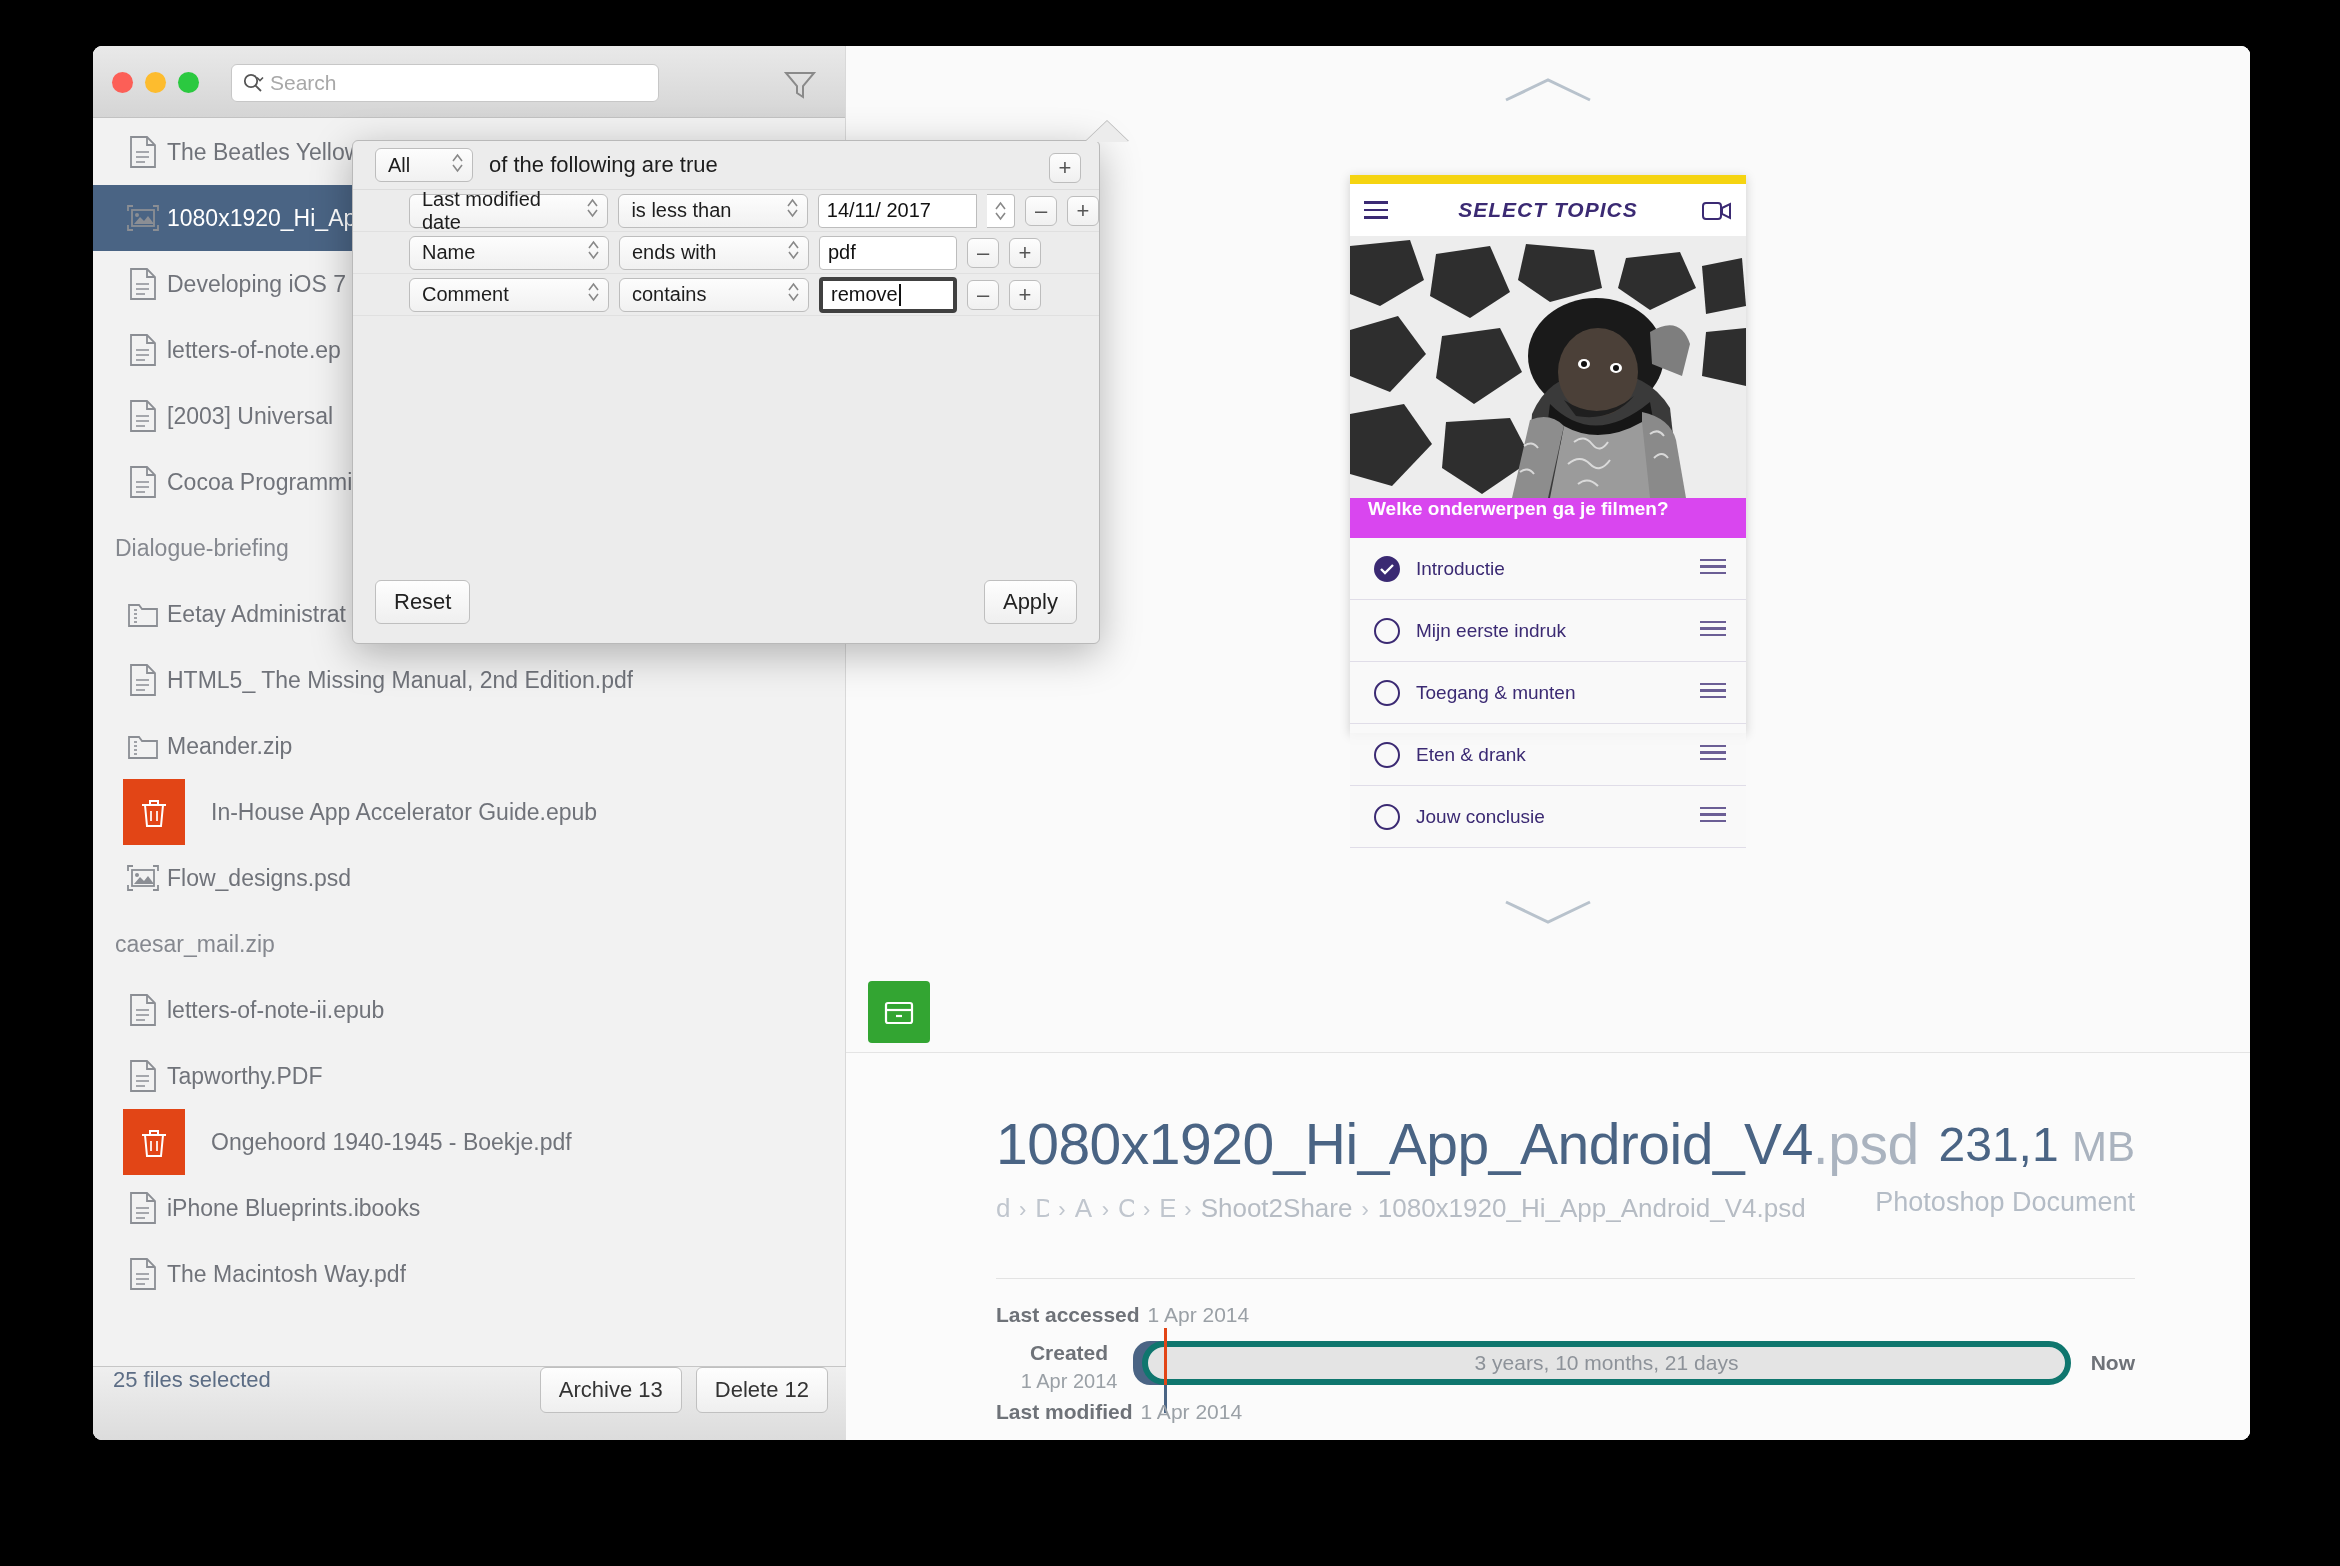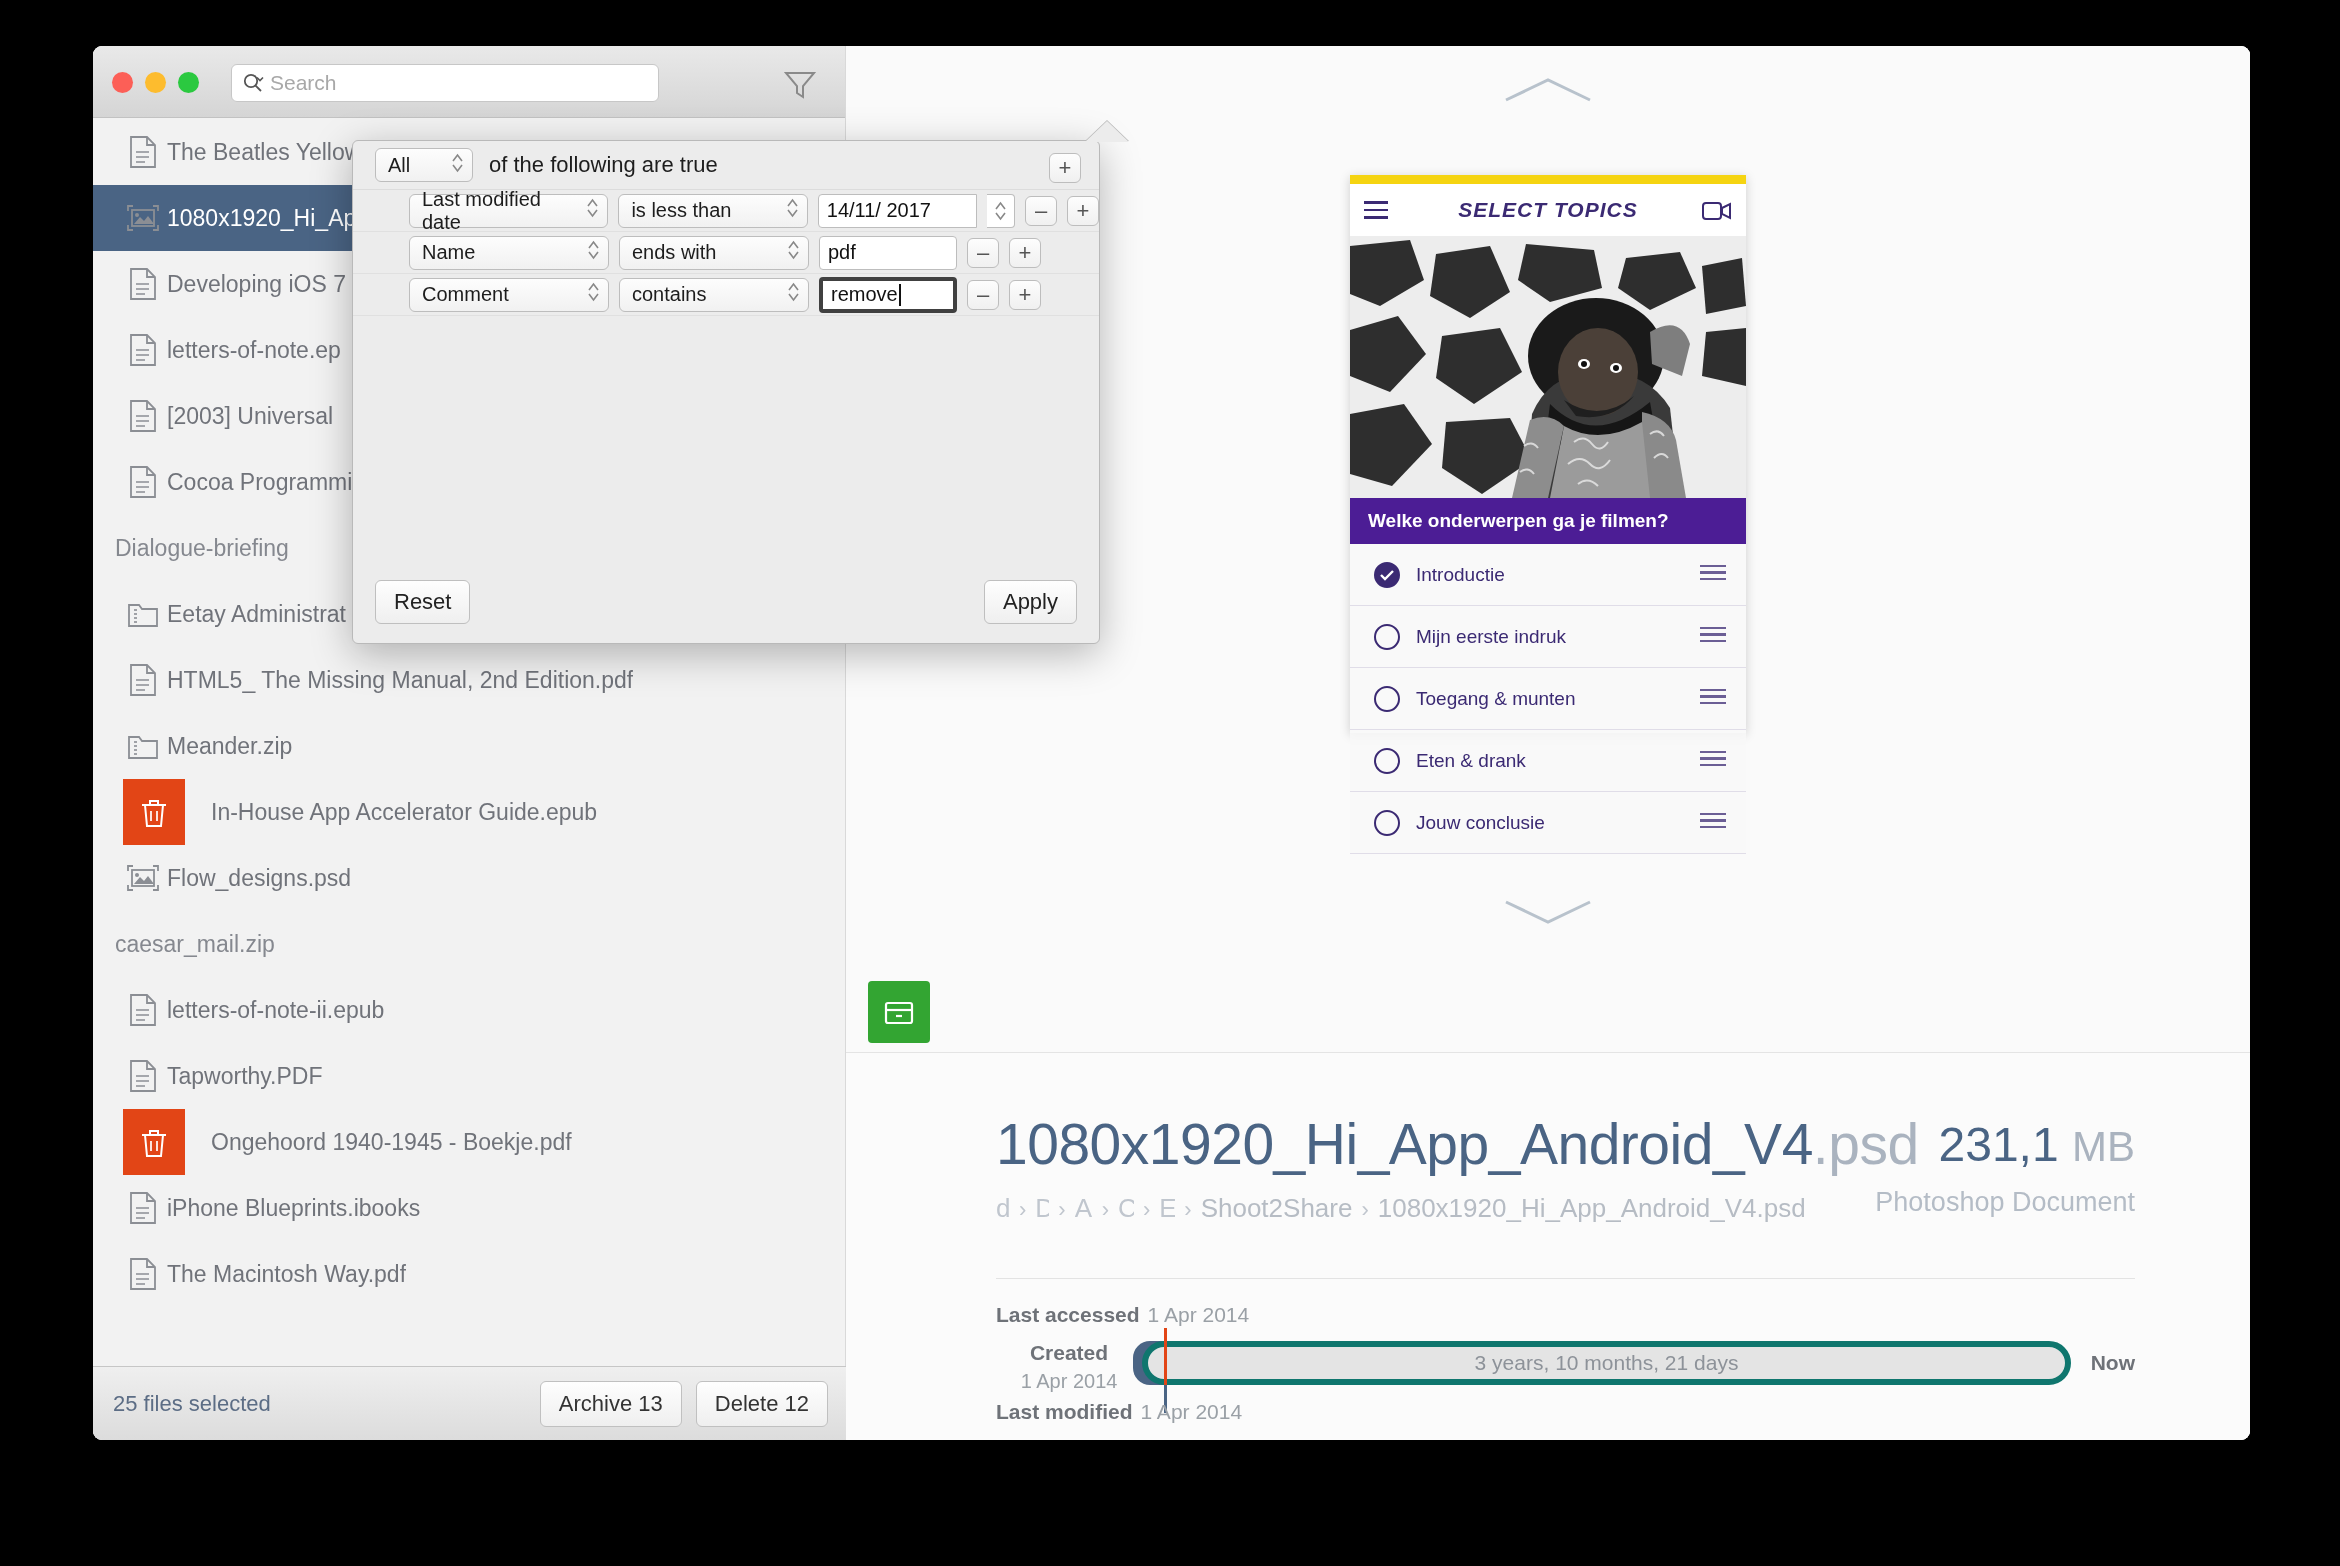--- a/index.html
+++ b/index.html
@@ -43,21 +43,21 @@
   .row.selected .nm { color:#fff; }
   .row.header .nm { color:#85888f; margin-left:22px; }
   .row.trash { }
   .trashbadge { position:absolute; left:30px; top:0; width:62px; height:66px;
      background:#e24516; display:flex; align-items:center; justify-content:center; }
   .row.trash .nm { margin-left:118px; }
 
   
   .footer { position:absolute; left:0; bottom:0; width:753px; height:74px;
     background:linear-gradient(#efefef,#dcdcdc); border-top:1px solid #c6c6c6;
-    display:flex; align-items:center; }
+    display:flex; align-items:flex-start; }
   .footer .sel { margin-left:20px; font-size:22px; color:#5c6d85; }
   .footer .btns { margin-left:auto; margin-right:18px; display:flex; gap:14px; }
   .macbtn { background:linear-gradient(#fefefe,#efefef); border:1px solid #c0c0c0;
     border-radius:6px; height:46px; padding:0 18px; font-size:22px; color:#333;
     display:flex; align-items:center; font-family:"Liberation Sans", sans-serif; }
 
   
   .right-pane { position:absolute; left:753px; top:0; right:0; bottom:0; background:#fafafa; }
   .preview-area { position:absolute; left:0; top:0; right:0; height:1006px; background:#fafafa; }
 
@@ -70,21 +70,21 @@
   .phone-nav { height:52px; background:#fff; display:flex; align-items:center;
     justify-content:center; position:relative; }
   .phone-nav .title { font-size:21px; font-weight:bold; font-style:italic;
     letter-spacing:1px; color:#3b2a73; font-family:"Liberation Sans", sans-serif; }
   .hamb { position:absolute; left:14px; top:17px; width:24px; }
   .hamb i { display:block; height:2.5px; background:#3b2a73; margin-bottom:5px; }
   .camico { position:absolute; right:14px; top:16px; }
 
   .photo { position:relative; height:262px; overflow:hidden;
      background:#2c2c2c; }
-  .banner { height:46px; background:#4c1d95; display:flex; align-items:center; }
+  .banner { height:40px; background:#d946ef; display:flex; }
   .banner span { color:#fff; font-size:19px; font-weight:bold; margin-left:18px; }
 
   .topic { position:relative; height:62px; display:flex; align-items:center;
     border-bottom:1px solid rgba(60,40,120,.13); background:rgba(248,248,248,.86); }
   .radio { width:26px; height:26px; border-radius:50%; border:2.5px solid #3b2a73;
     margin-left:24px; background:transparent; display:flex; align-items:center; justify-content:center;}
   .radio.checked { background:#3b2a73; }
   .topic .t { margin-left:16px; font-size:19px; color:#3b2a73; }
   .grip { position:absolute; right:20px; width:26px; }
   .grip i { display:block; height:2.5px; background:#3b2a73; margin-bottom:4px; opacity:.75;}

